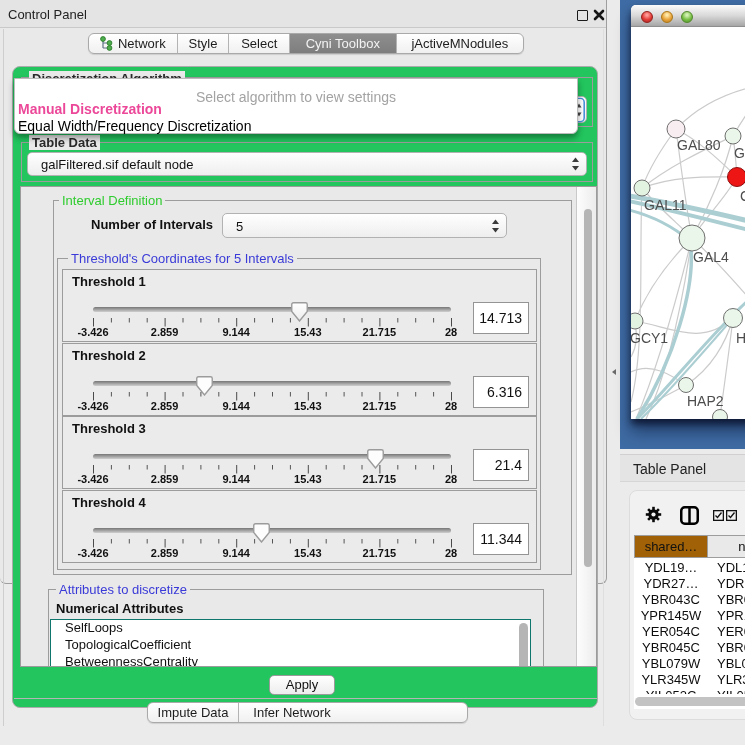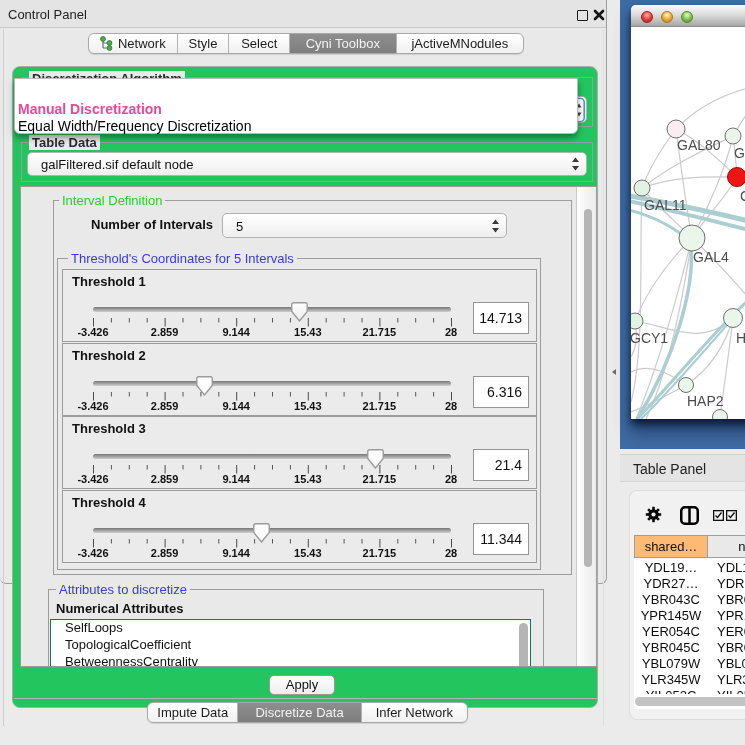--- a/index.html
+++ b/index.html
@@ -264,25 +264,25 @@
       <div class="abs" style="left:1px; top:631px; width:583px; height:1px; background:#b5b5b5;"></div>
 
       <div id="applybtn" class="abs" style="left:256px; top:608px;">Apply</div>
     </div>
 
     <div class="abs" style="left:3px; top:29px; width:1px; height:697px; background:#cecece;"></div>
     <div class="abs" style="left:603px; top:29px; width:1px; height:697px; background:#dedede;"></div>
 
     <div class="seg abs" style="left:147px; top:702px; width:321px;">
       <div class="s" style="width:91px;">Impute Data</div>
-      <div class="s sel" style="width:124px;">Discretize Data</div>
       <div class="s" style="width:106px;">Infer Network</div>
     </div>
 
     <div id="popup" class="abs">
+      <div style="position:absolute; left:0; top:10px; width:100%; text-align:center; color:#a3a3a3;">Select algorithm to view settings</div>
       <div style="position:absolute; left:3px; top:22px; font-weight:bold; color:#ec4899;">Manual Discretization</div>
       <div style="position:absolute; left:3px; top:39px; color:#000;">Equal Width/Frequency Discretization</div>
     </div>
   </div>
 
   <svg class="abs" style="left:610px; top:368px;" width="8" height="8" viewBox="0 0 8 8">
     <path d="M6 1 L2 4 L6 7 Z" fill="#6a6a6a"></path>
   </svg>
 
   <div id="bluebg" class="abs"></div>
@@ -375,21 +375,21 @@
     <svg class="abs" style="left:83px; top:19px;" width="24" height="11" viewBox="0 0 24 11">
       <g fill="none" stroke="#111" stroke-width="1.3">
         <rect x="0.65" y="0.65" width="9.7" height="9.7"></rect>
         <rect x="13.65" y="0.65" width="9.7" height="9.7"></rect>
         <path d="M2.5 5.5 L4.5 7.5 L8.5 2.5"></path>
         <path d="M15.5 5.5 L17.5 7.5 L21.5 2.5"></path>
       </g>
     </svg>
 
     <div id="table" class="abs">
-      <div class="hcell" style="left:0px; width:74px; background:#fdba74;">shared…</div>
+      <div class="hcell" style="left:0px; width:74px; background:#a16207;">shared…</div>
       <div class="hcell" style="left:73px; width:77px; background:#e9e9e9;">na</div>
       <div class="trow" style="left:0; top:25px;">YDL19…</div>
       <div class="trow" style="left:0; top:41px;">YDR27…</div>
       <div class="trow" style="left:0; top:57px;">YBR043C</div>
       <div class="trow" style="left:0; top:73px;">YPR145W</div>
       <div class="trow" style="left:0; top:89px;">YER054C</div>
       <div class="trow" style="left:0; top:105px;">YBR045C</div>
       <div class="trow" style="left:0; top:121px;">YBL079W</div>
       <div class="trow" style="left:0; top:137px;">YLR345W</div>
       <div class="trow" style="left:0; top:153px;">YIL052C</div>

